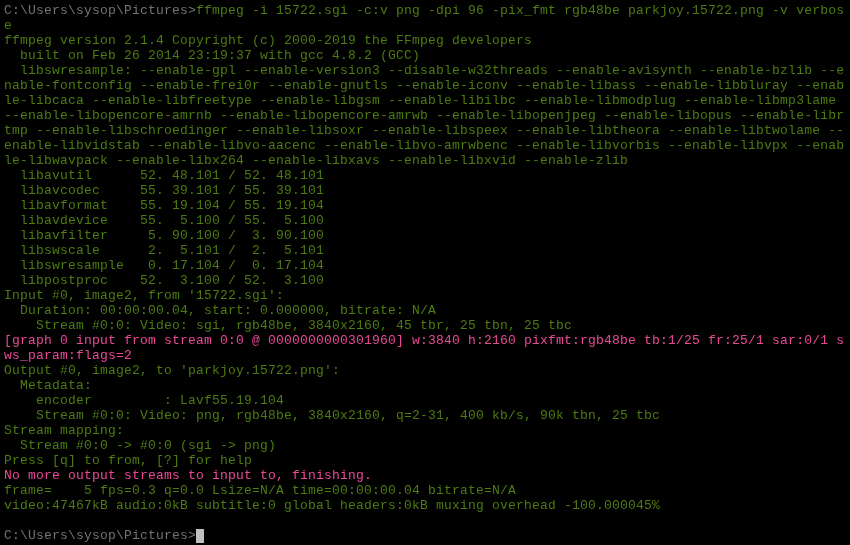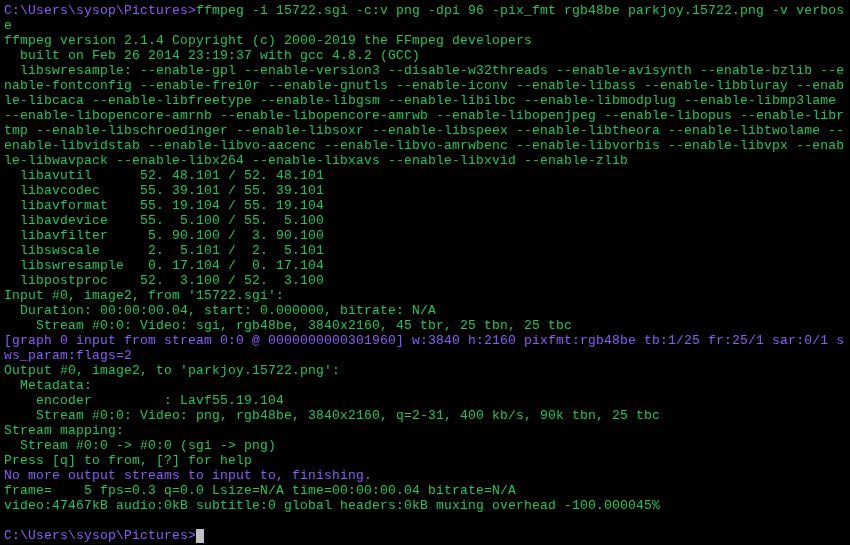--- a/index.html
+++ b/index.html
@@ -12,23 +12,23 @@
   }
   #terminal {
     font-family: "Consolas", "Courier New", monospace;
     font-size: 13px;
     line-height: 15px;
     color: #c0c0c0;
     white-space: pre;
     padding: 3px 4px;
     letter-spacing: 0.2px;
   }
-  .white { color: #8b5cf6; }
-  .gray  { color: #22c55e; }
-  .green { color: #8b5cf6; }
+  .white { color: #737373; }
+  .gray  { color: #4d7c0f; }
+  .green { color: #ec4899; }
   .cursor {
     display: inline-block;
     width: 8px;
     height: 14px;
     background: #c0c0c0;
     vertical-align: text-bottom;
   }
 </style>
 </head>
 <body>

